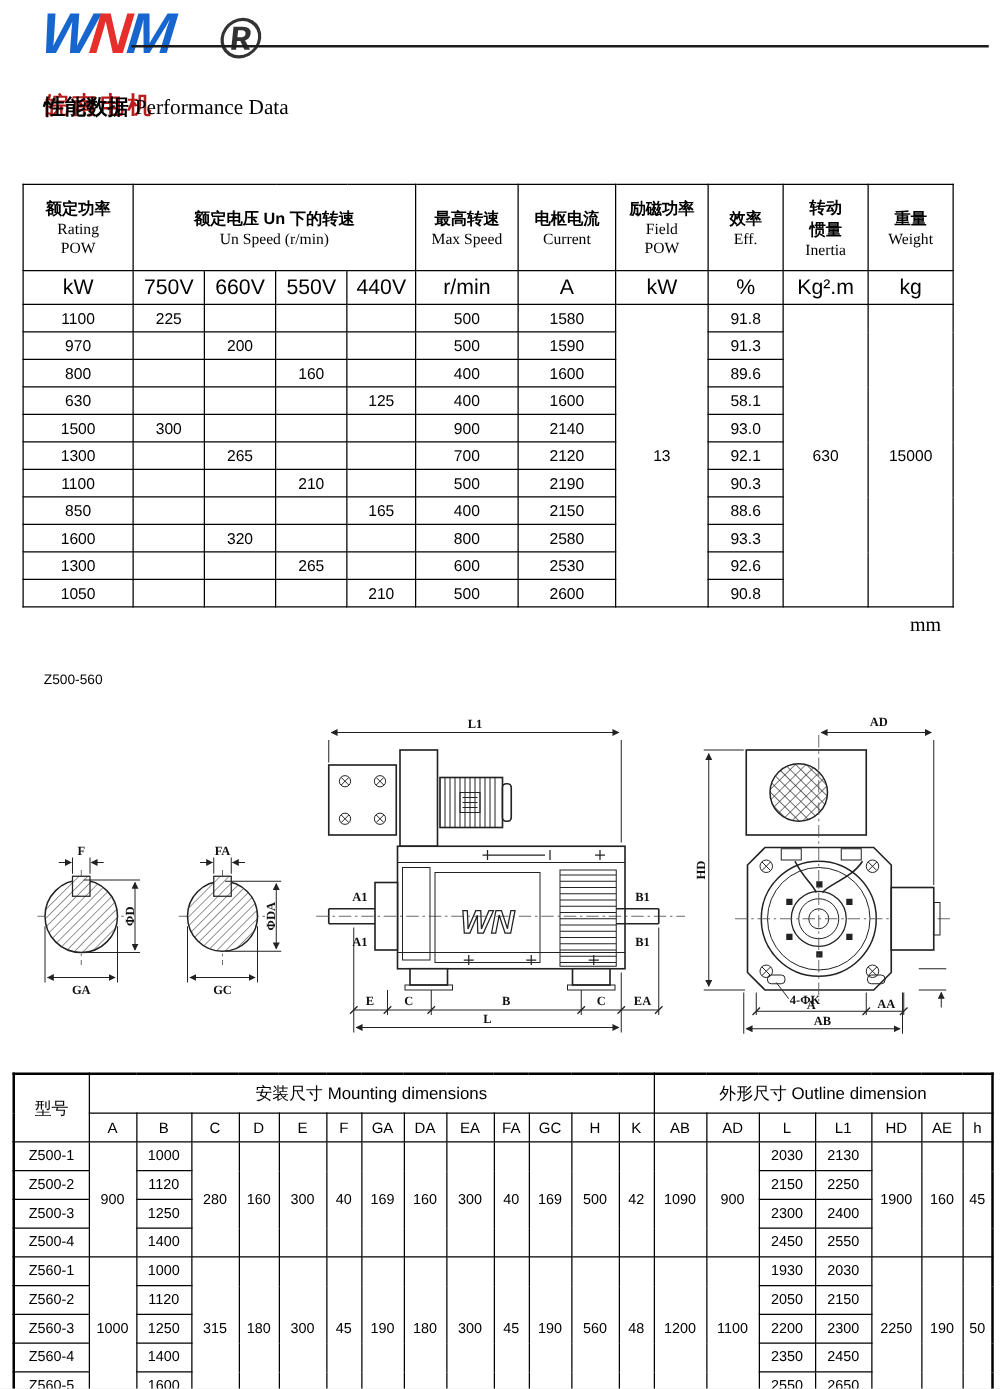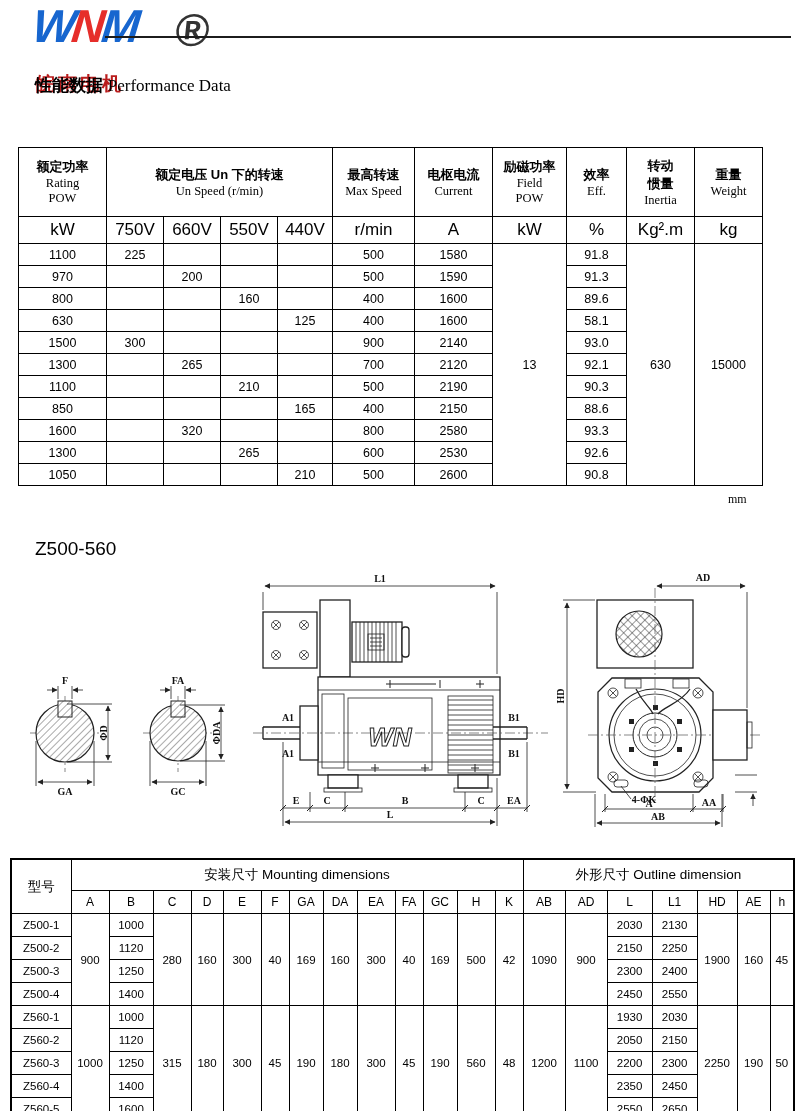--- a/index.html
+++ b/index.html
@@ -27,22 +27,22 @@
   .perf{position:absolute;left:18px;top:147px;width:744px;border:1.5px solid #000;}
   .perf td{font-size:12.5px;}
   .perf .hrow td{height:68px;font-size:13px;}
   .perf .hrow .cn{font-weight:bold;}
   .perf .hrow .en{font-size:12.5px;font-weight:normal;}
   .perf .urow td{height:26px;font-size:17px;}
   .perf .drow td{height:21px;}
   
   .dims-head{position:absolute;left:35px;top:492px;font-size:16px;}
   .dims-head .cnb{font-weight:normal;}
-  .mm{position:absolute;left:728px;top:492px;font-size:12px;text-align:center;}
-  .range{position:absolute;left:35px;top:538px;font-size:19px;}
+  .mm{position:absolute;left:728px;top:492px;font-size:16px;text-align:center;}
+  .range{position:absolute;left:35px;top:538px;font-size:11px;}
   
   .draw{position:absolute;left:0;top:560px;}
   .thin{stroke:#222;stroke-width:0.8;fill:none;}
   .med{stroke:#222;stroke-width:1.3;fill:none;}
   .wfill{fill:#fff;}
   .cl{stroke:#555;stroke-width:0.7;stroke-dasharray:10 3 2 3;fill:none;}
   .dim{stroke:#222;stroke-width:0.8;fill:none;marker-start:url(#arr);marker-end:url(#arr);}
   .are{stroke:#222;stroke-width:0.8;fill:none;marker-end:url(#arr);}
   .tick{stroke:#222;stroke-width:1;}
   .dtext{font-size:10px;font-weight:bold;font-family:"Liberation Serif",serif;fill:#111;}

